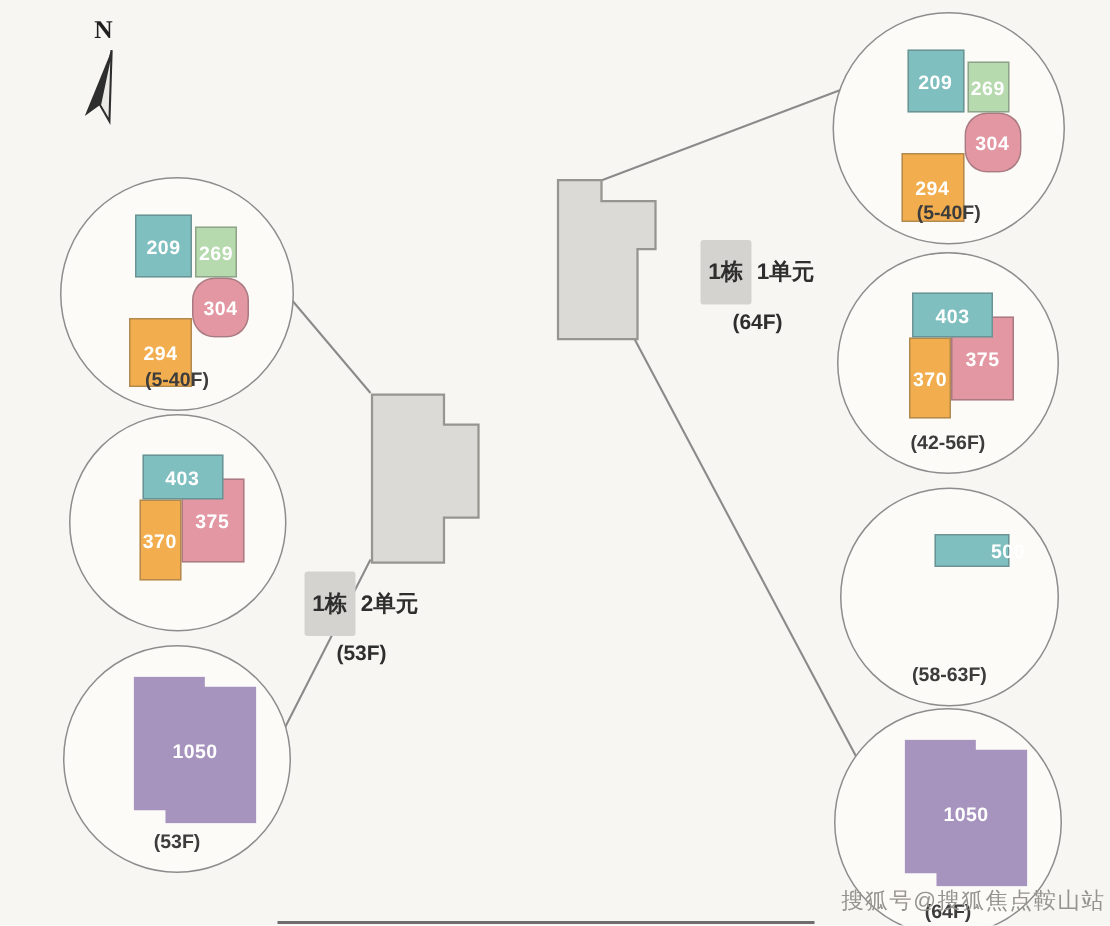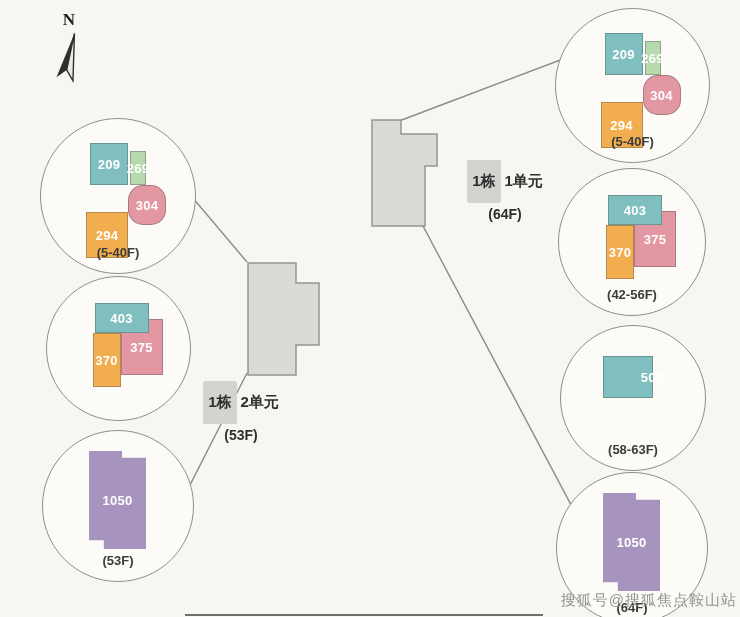--- a/index.html
+++ b/index.html
@@ -29,33 +29,33 @@
     color:#ffffff;font-weight:bold;font-size:13px;letter-spacing:.3px;
     border:1px solid rgba(75,75,75,.38);box-sizing:border-box;
   }
   .teal{background:#7fbfc0;}
   .mint{background:#b6d9ae;}
   .orange{background:#f2ae4e;}
   .pink{background:#e297a2;}
   .purple{background:#a794be;border:none;}
 
   .plan-quad .p1{left:6px;top:0;width:38px;height:42px;}
-  .plan-quad .p2{left:46px;top:8px;width:16px;height:34px;text-align:center;}
+  .plan-quad .p2{left:46px;top:8px;width:28px;height:34px;text-align:center;}
   .plan-quad .p3{left:2px;top:42px;width:42px;height:46px;margin-top:27px;}
   .plan-quad .p4{left:44px;top:42px;width:38px;height:40px;border-radius:15px;}
 
   .plan-tri .p1{left:4px;top:0;width:54px;height:30px;z-index:2;}
   .plan-tri .p2{left:30px;top:16px;width:42px;height:56px;z-index:1;}
   .plan-tri .p3{left:2px;top:30px;width:28px;height:54px;z-index:1;}
 
-  .plan-duo .p1{left:0;top:0;width:46px;height:42px;z-index:2;padding-left:48px;}
+  .plan-duo .p1{left:20px;top:0;width:46px;height:22px;z-index:2;padding-left:48px;}
   .plan-duo .p2{left:2px;top:28px;width:72px;height:46px;z-index:1;}
 
   .plan-single .p1{
-    left:0;top:0;width:57px;height:98px;
+    left:0;top:0;width:82px;height:98px;
     clip-path:polygon(0 0,58% 0,58% 7%,100% 7%,100% 100%,26% 100%,26% 91%,0 91%);
   }
 
   .floor-label{
     position:absolute;left:0;right:0;bottom:13px;text-align:center;
     font-weight:bold;font-size:13px;color:#3c3c3c;
   }
   .circle-r4 .floor-label{bottom:8px;}
 
   

